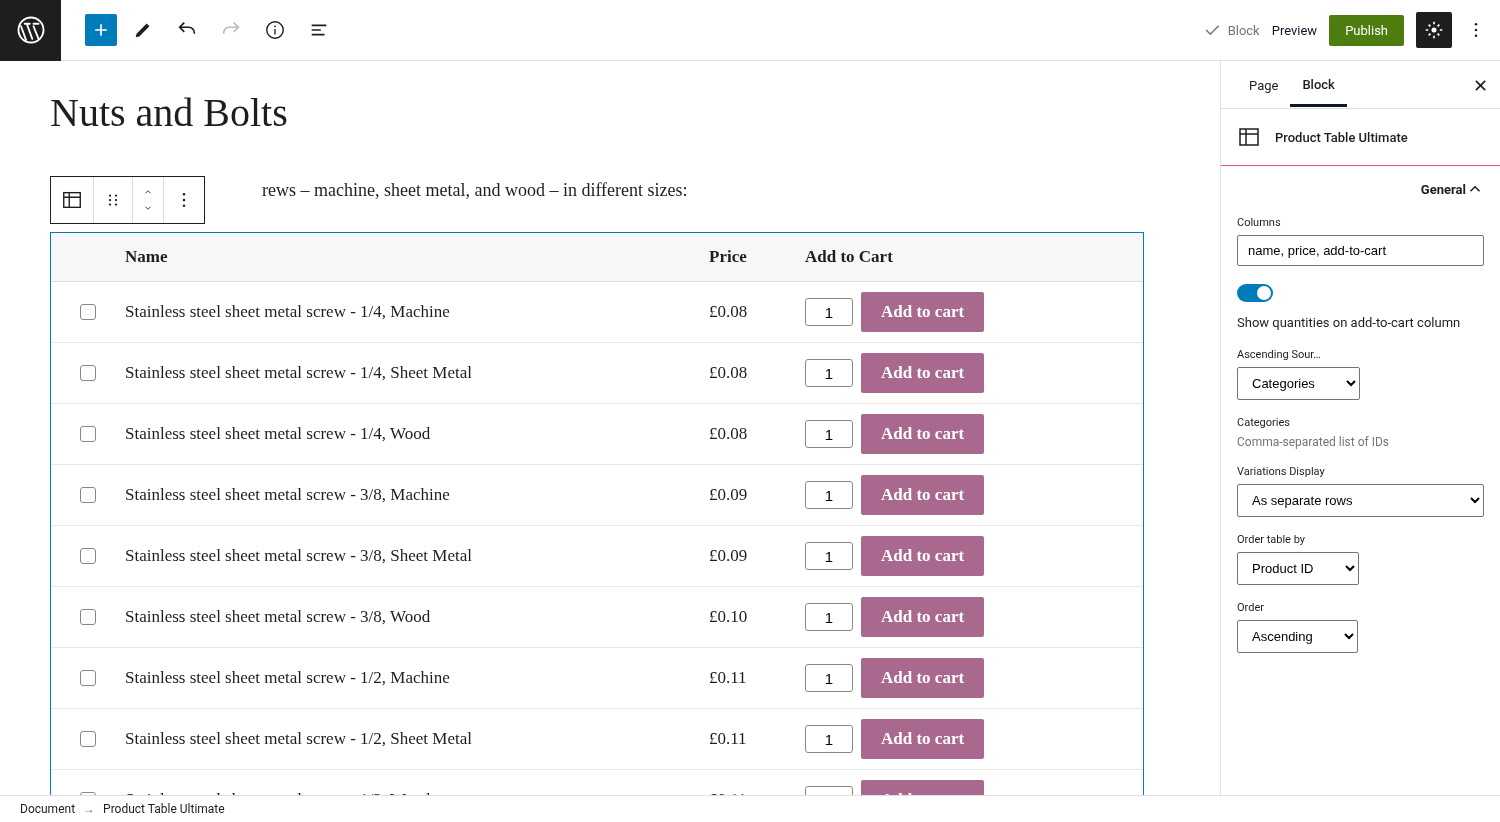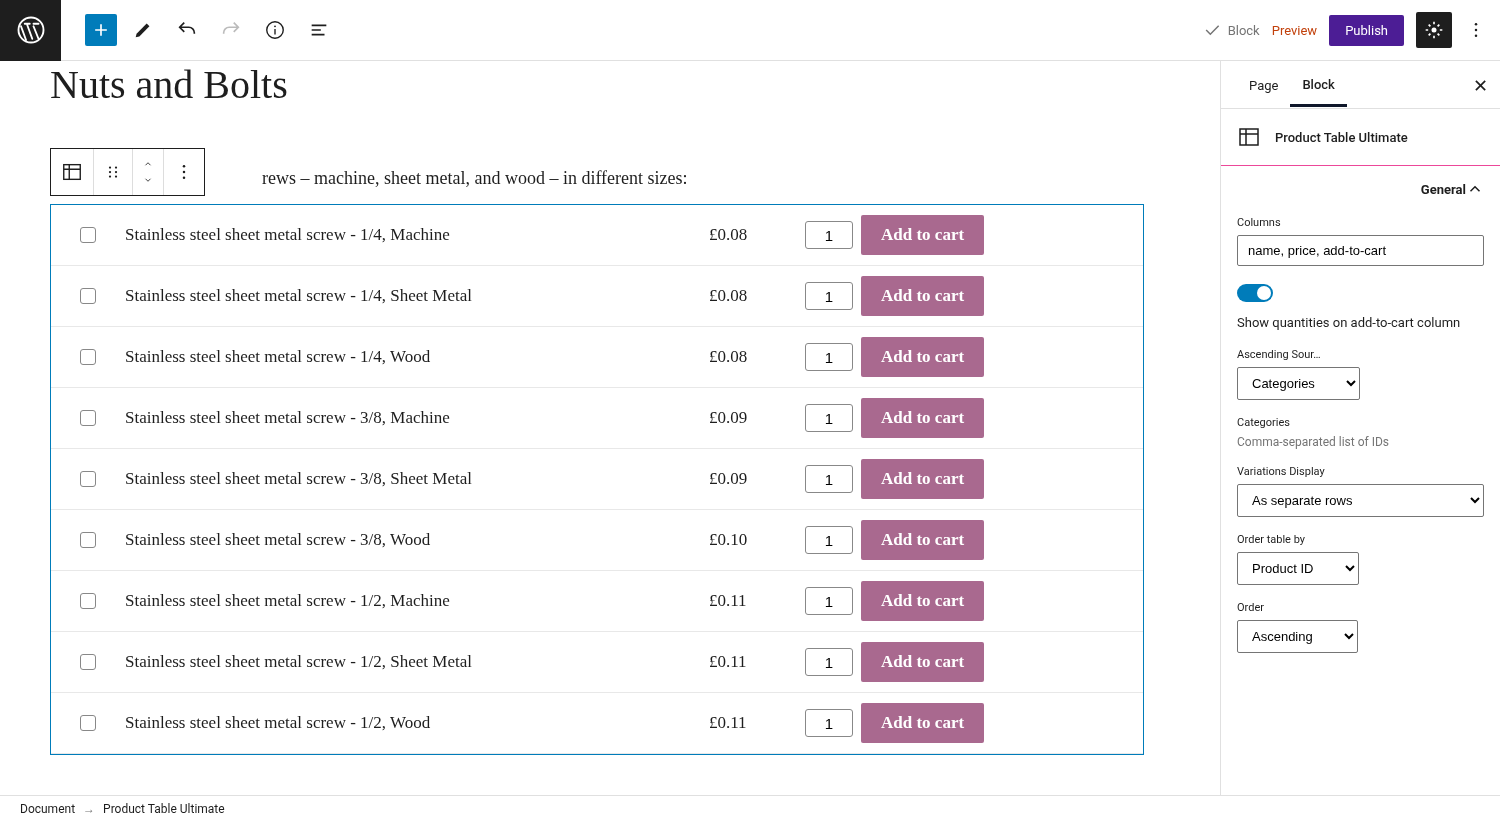--- a/index.html
+++ b/index.html
@@ -9,38 +9,38 @@
 
 .top-bar { display: flex; align-items: center; height: 61px; border-bottom: 1px solid #e0e0e0; }
 .wp-logo { width: 61px; height: 61px; background: #1e1e1e; display: flex; align-items: center; justify-content: center; }
 .wp-logo svg { width: 30px; height: 30px; }
 .toolbar-left { display: flex; align-items: center; gap: 8px; padding-left: 24px; }
 .btn-add { width: 32px; height: 32px; background: #007cba; color: #fff; display: flex; align-items: center; justify-content: center; border-radius: 2px; cursor: pointer; }
 .icon-btn { width: 36px; height: 36px; display: flex; align-items: center; justify-content: center; cursor: pointer; color: #1e1e1e; }
 .icon-btn.disabled { color: #999; }
 .toolbar-right { margin-left: auto; display: flex; align-items: center; gap: 12px; padding-right: 12px; }
 .saved { display: flex; align-items: center; gap: 6px; color: #757575; font-size: 13px; }
-.preview-link { color: #c2410c; cursor: pointer; font-size: 13px; }
-.btn-publish { background: #4c1d95; color: #fff; padding: 8px 16px; border-radius: 2px; cursor: pointer; font-size: 13px; }
+.preview-link { color: #0f172a; cursor: pointer; font-size: 13px; }
+.btn-publish { background: #4d7c0f; color: #fff; padding: 8px 16px; border-radius: 2px; cursor: pointer; font-size: 13px; }
 .btn-settings { width: 36px; height: 36px; background: #1e1e1e; color: #fff; display: flex; align-items: center; justify-content: center; border-radius: 2px; cursor: pointer; }
 .btn-more { width: 24px; height: 36px; display: flex; align-items: center; justify-content: center; cursor: pointer; }
 
 
 .main { display: flex; flex: 1; overflow: hidden; }
 .editor { flex: 1; padding: 0 0 0 50px; overflow-y: auto; position: relative; }
-.page-title { font-size: 40px; font-weight: 400; font-family: Georgia, serif; color: #1e1e1e; margin-bottom: 40px; }
+.page-title { font-size: 40px; font-weight: 400; font-family: Georgia, serif; color: #1e1e1e; margin-top: 28px; margin-bottom: 40px; }
 
 
 .block-toolbar-wrap { position: relative; height: 48px; margin-bottom: 8px; }
 .block-toolbar { position: absolute; left: 0; top: 0; display: flex; border: 1px solid #1e1e1e; background: #fff; height: 48px; }
 .bt-cell { border-right: 1px solid #ddd; display: flex; align-items: center; justify-content: center; padding: 0 10px; cursor: pointer; }
 .bt-cell:last-child { border-right: none; }
 .bt-updown { display: flex; flex-direction: column; padding: 0 8px; }
 .bt-updown span { height: 16px; display:flex; align-items:center; cursor:pointer; }
-.intro-text { font-family: Georgia, serif; font-size: 18px; color: #1e1e1e; position: absolute; left: 212px; top: 20px; }
+.intro-text { font-family: Georgia, serif; font-size: 18px; color: #1e1e1e; position: absolute; left: 212px; top: 4px; }
 
 
 .product-table { border: 1px solid #007cba; border-top-width: 1px; width: 1094px; }
 .pt-header { display: flex; background: #f7f7f7; border-bottom: 1px solid #ddd; padding: 14px 0; font-family: Georgia, serif; font-weight: 700; font-size: 17px; }
 .pt-row { display: flex; align-items: center; border-bottom: 1px solid #e8e8e8; padding: 10px 0; font-family: Georgia, serif; font-size: 17px; }
 .col-check { width: 74px; display: flex; justify-content: center; }
 .col-name { flex: 1; padding-left: 0; }
 .col-price { width: 96px; }
 .col-cart { width: 338px; display: flex; align-items: center; gap: 8px; }
 .qty-input { width: 48px; height: 28px; border: 1px solid #888; border-radius: 3px; text-align: center; font-size: 15px; }
@@ -183,20 +183,26 @@
                 <circle cx="12" cy="5" r="1.5" fill="#1e1e1e"></circle>
                 <circle cx="12" cy="12" r="1.5" fill="#1e1e1e"></circle>
                 <circle cx="12" cy="19" r="1.5" fill="#1e1e1e"></circle>
               </svg>
           </div>
         </div>
         <span class="intro-text">rews – machine, sheet metal, and wood – in different sizes:</span>
       </div>
 
       <div class="product-table">
+        <div class="pt-header">
+          <div class="col-check"></div>
+          <div class="col-name">Name</div>
+          <div class="col-price">Price</div>
+          <div class="col-cart">Add to Cart</div>
+        </div>
         <div id="table-rows">
             <div class="pt-row">
               <div class="col-check">
                 <div class="chk"></div>
               </div>
               <div class="col-name">Stainless steel sheet metal screw - 1/4, Machine</div>
               <div class="col-price">£0.08</div>
               <div class="col-cart">
                 <input class="qty-input" value="1" style="">
                 <div class="btn-cart">Add to cart</div>

